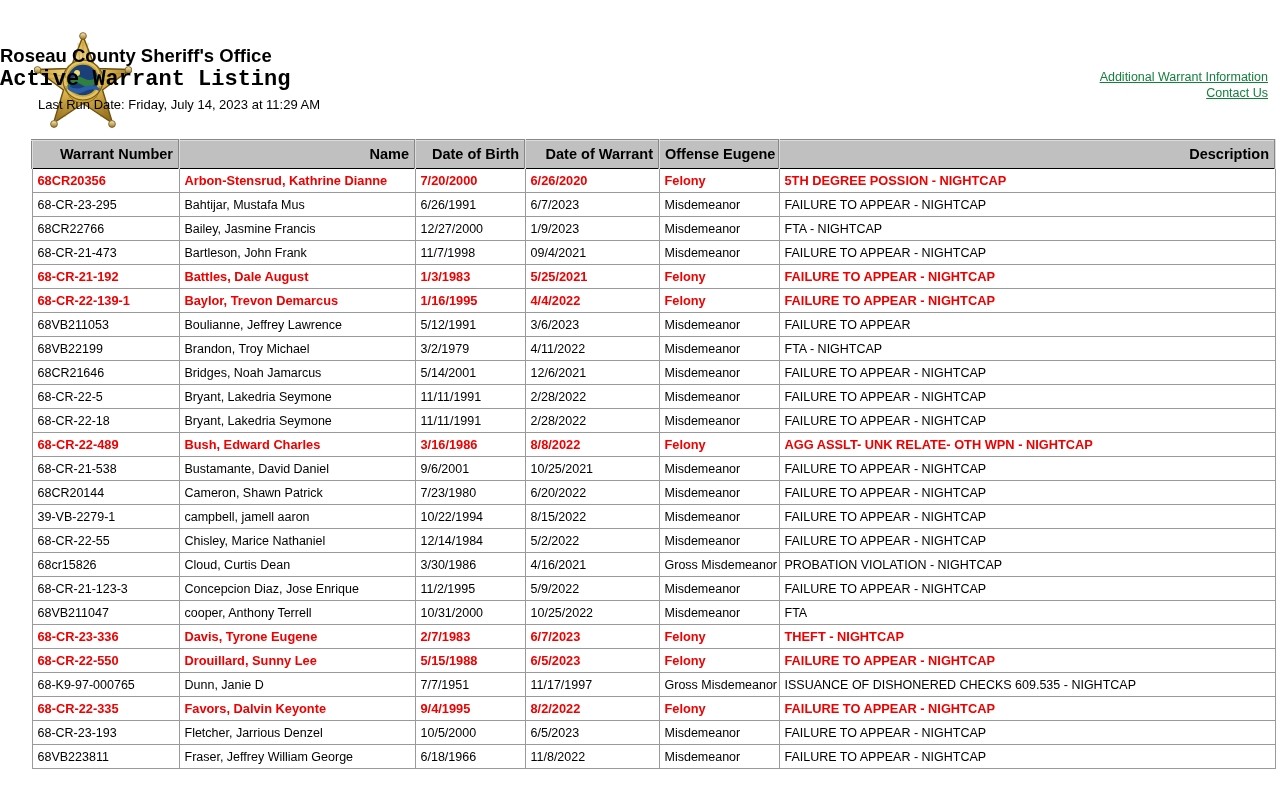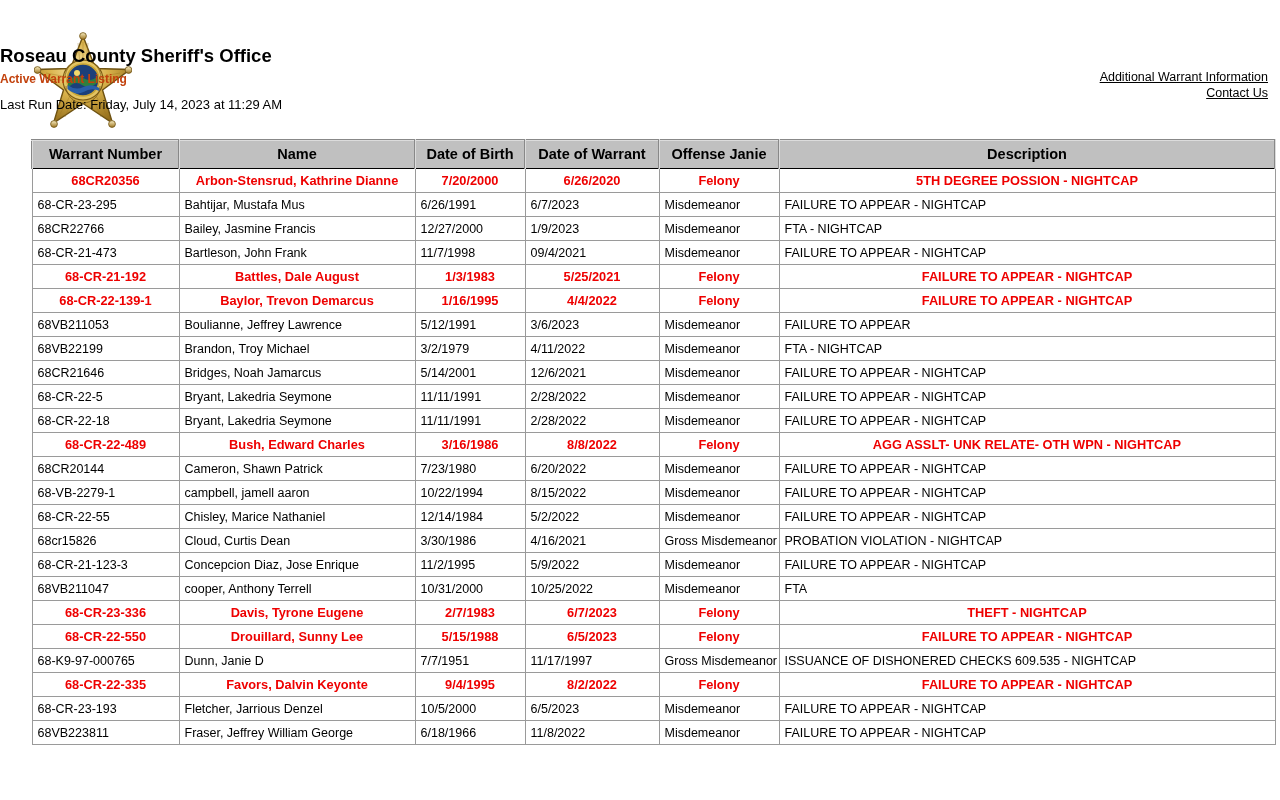--- a/index.html
+++ b/index.html
@@ -44,47 +44,49 @@
 
   .title-line1 {
     font-size: 18.5px;
     font-weight: bold;
     color: #000000;
     line-height: 23px;
     letter-spacing: 0px;
   }
 
   .title-line2 {
-    font-size: 12px;
+    font-size: 22px;
     font-weight: bold;
-    color: #c2410c;
+    color: #000000;
     line-height: 23px;
     margin-top: 1px;
+    font-family: Liberation Mono, monospace;
   }
 
   .run-date {
     font-size: 13px;
     font-weight: normal;
     color: #000000;
     margin-top: 6px;
     line-height: 16px;
+    padding-left: 38px;
   }
 
   .links {
     position: absolute;
     right: 12px;
     top: 69px;
     text-align: right;
     line-height: 16px;
   }
 
   .links a {
     display: block;
     font-size: 12.5px;
-    color: #000000;
+    color: #15803d;
     text-decoration: underline;
   }
 
   
   .table-wrap {
     position: absolute;
     left: 31px;
     top: 139px;
     width: 1243px;
   }
@@ -96,21 +98,21 @@
     background: #ffffff;
   }
 
   table.warrants th {
     background: #c0c0c0;
     border: 2px outset #dcdcdc;
     border-bottom: 1px solid #000000;
     font-size: 14.5px;
     font-weight: bold;
     color: #000000;
-    text-align: center;
+    text-align: right;
     padding: 3px 5px 4px 5px;
     height: 20px;
     white-space: nowrap;
     overflow: hidden;
   }
 
   table.warrants td {
     border: 1px solid #9a9a9a;
     font-size: 12.5px;
     color: #000000;
@@ -119,21 +121,20 @@
     line-height: 16px;
     white-space: nowrap;
     overflow: hidden;
     vertical-align: middle;
   }
 
   tr.flagged td {
     color: #ee0000;
     font-weight: bold;
     font-size: 12.8px;
-    text-align: center;
   }
 
   
   col.c-warrant { width: 147px; }
   col.c-name    { width: 236px; }
   col.c-dob     { width: 110px; }
   col.c-dow     { width: 134px; }
   col.c-level   { width: 120px; }
   col.c-desc    { width: 496px; }
 </style>
@@ -215,21 +216,21 @@
         <col class="c-dow">
           <col class="c-level">
           <col class="c-desc">
       </colgroup>
       <thead>
         <tr>
           <th>Warrant Number</th>
           <th>Name</th>
           <th>Date of Birth</th>
           <th>Date of Warrant</th>
-          <th>Offense Janie</th>
+          <th>Offense Eugene</th>
           <th>Description</th>
         </tr>
       </thead>
       <tbody id="warrant-tbody">
           <tr class="flagged">
             <td>68CR20356</td>
             <td>Arbon-Stensrud, Kathrine Dianne</td>
             <td>7/20/2000</td>
             <td>6/26/2020</td>
             <td>Felony</td>
@@ -317,29 +318,37 @@
           </tr>
           <tr class="flagged">
             <td>68-CR-22-489</td>
             <td>Bush, Edward Charles</td>
             <td>3/16/1986</td>
             <td>8/8/2022</td>
             <td>Felony</td>
             <td>AGG ASSLT- UNK RELATE- OTH WPN - NIGHTCAP</td>
           </tr>
           <tr>
+            <td>68-CR-21-538</td>
+            <td>Bustamante, David Daniel</td>
+            <td>9/6/2001</td>
+            <td>10/25/2021</td>
+            <td>Misdemeanor</td>
+            <td>FAILURE TO APPEAR - NIGHTCAP</td>
+          </tr>
+          <tr>
             <td>68CR20144</td>
             <td>Cameron, Shawn Patrick</td>
             <td>7/23/1980</td>
             <td>6/20/2022</td>
             <td>Misdemeanor</td>
             <td>FAILURE TO APPEAR - NIGHTCAP</td>
           </tr>
           <tr>
-            <td>68-VB-2279-1</td>
+            <td>39-VB-2279-1</td>
             <td>campbell, jamell aaron</td>
             <td>10/22/1994</td>
             <td>8/15/2022</td>
             <td>Misdemeanor</td>
             <td>FAILURE TO APPEAR - NIGHTCAP</td>
           </tr>
           <tr>
             <td>68-CR-22-55</td>
             <td>Chisley, Marice Nathaniel</td>
             <td>12/14/1984</td>

